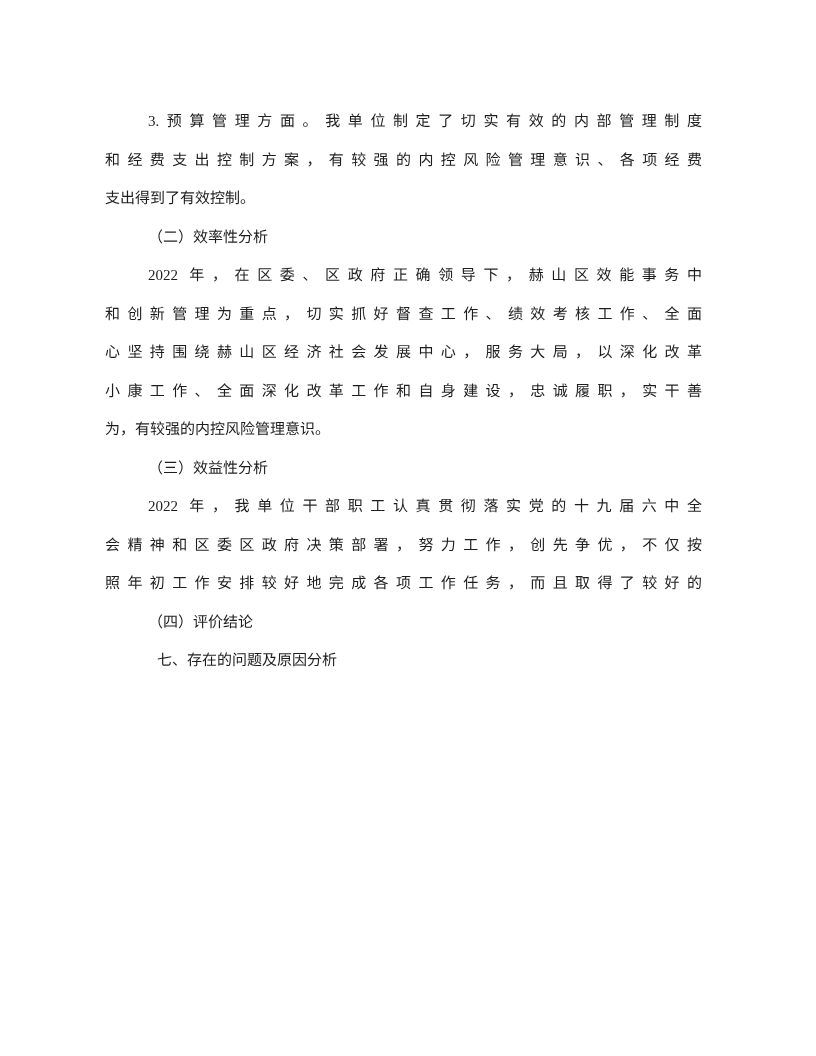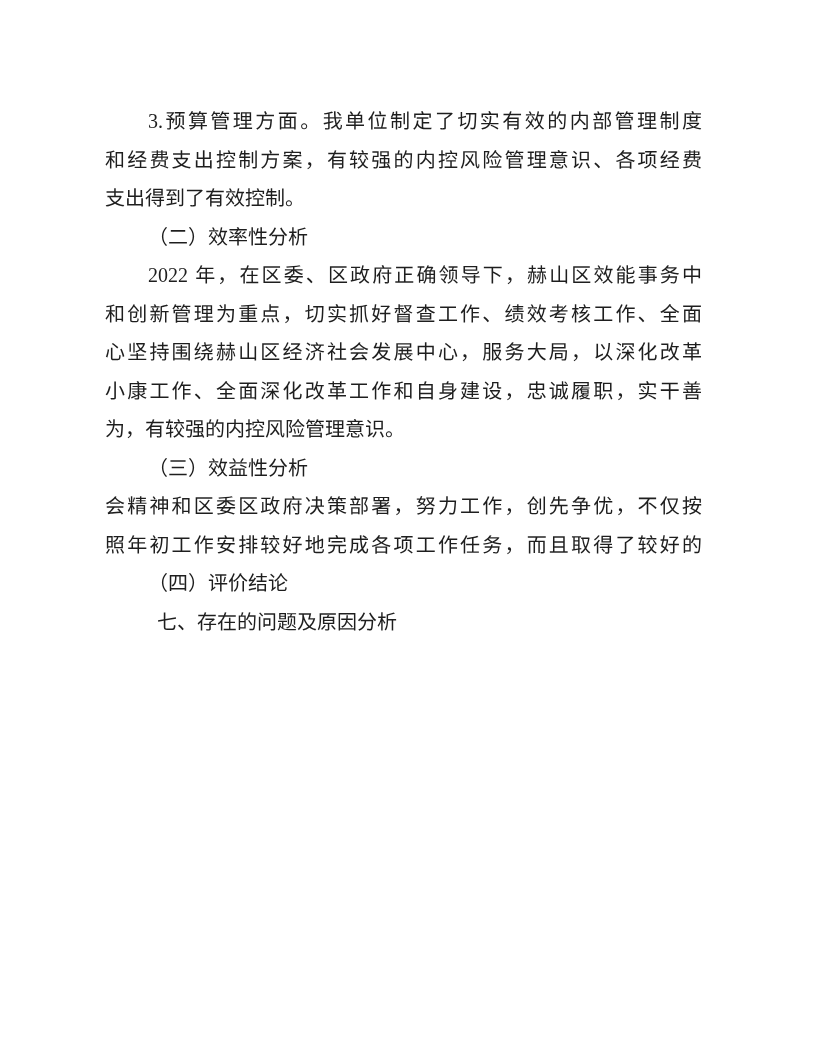--- a/index.html
+++ b/index.html
@@ -17,21 +17,21 @@
   }
   .content {
     position: absolute;
     top: 102px;
     left: 105px;
     width: 597px;
     color: #1e1e1e;
   }
   .para { margin: 0; padding: 0; }
   .line {
-    font-size: 20px;
+    font-size: 15px;
     line-height: 38.5px;
     height: 38.5px;
     text-align: left;
     font-kerning: none;
   }
   .line.j {
     text-align: justify;
     text-align-last: justify;
     text-justify: inter-character;
   }
@@ -55,20 +55,21 @@
         <div class="line j ind">2022 年，在区委、区政府正确领导下，赫山区效能事务中</div>
         <div class="line j">和创新管理为重点，切实抓好督查工作、绩效考核工作、全面</div>
         <div class="line j">心坚持围绕赫山区经济社会发展中心，服务大局，以深化改革</div>
         <div class="line j">小康工作、全面深化改革工作和自身建设，忠诚履职，实干善</div>
         <div class="line">为，有较强的内控风险管理意识。</div>
       </div>
       <div class="para sub-heading">
         <div class="line ind">（三）效益性分析</div>
       </div>
       <div class="para paragraph">
+        <div class="line j ind">2022 年，我单位干部职工认真贯彻落实党的十九届六中全</div>
         <div class="line j">会精神和区委区政府决策部署，努力工作，创先争优，不仅按</div>
         <div class="line j">照年初工作安排较好地完成各项工作任务，而且取得了较好的</div>
       </div>
       <div class="para sub-heading">
         <div class="line ind">（四）评价结论</div>
       </div>
       <div class="para section-heading">
         <div class="line">七、存在的问题及原因分析</div>
       </div>
     </div>

